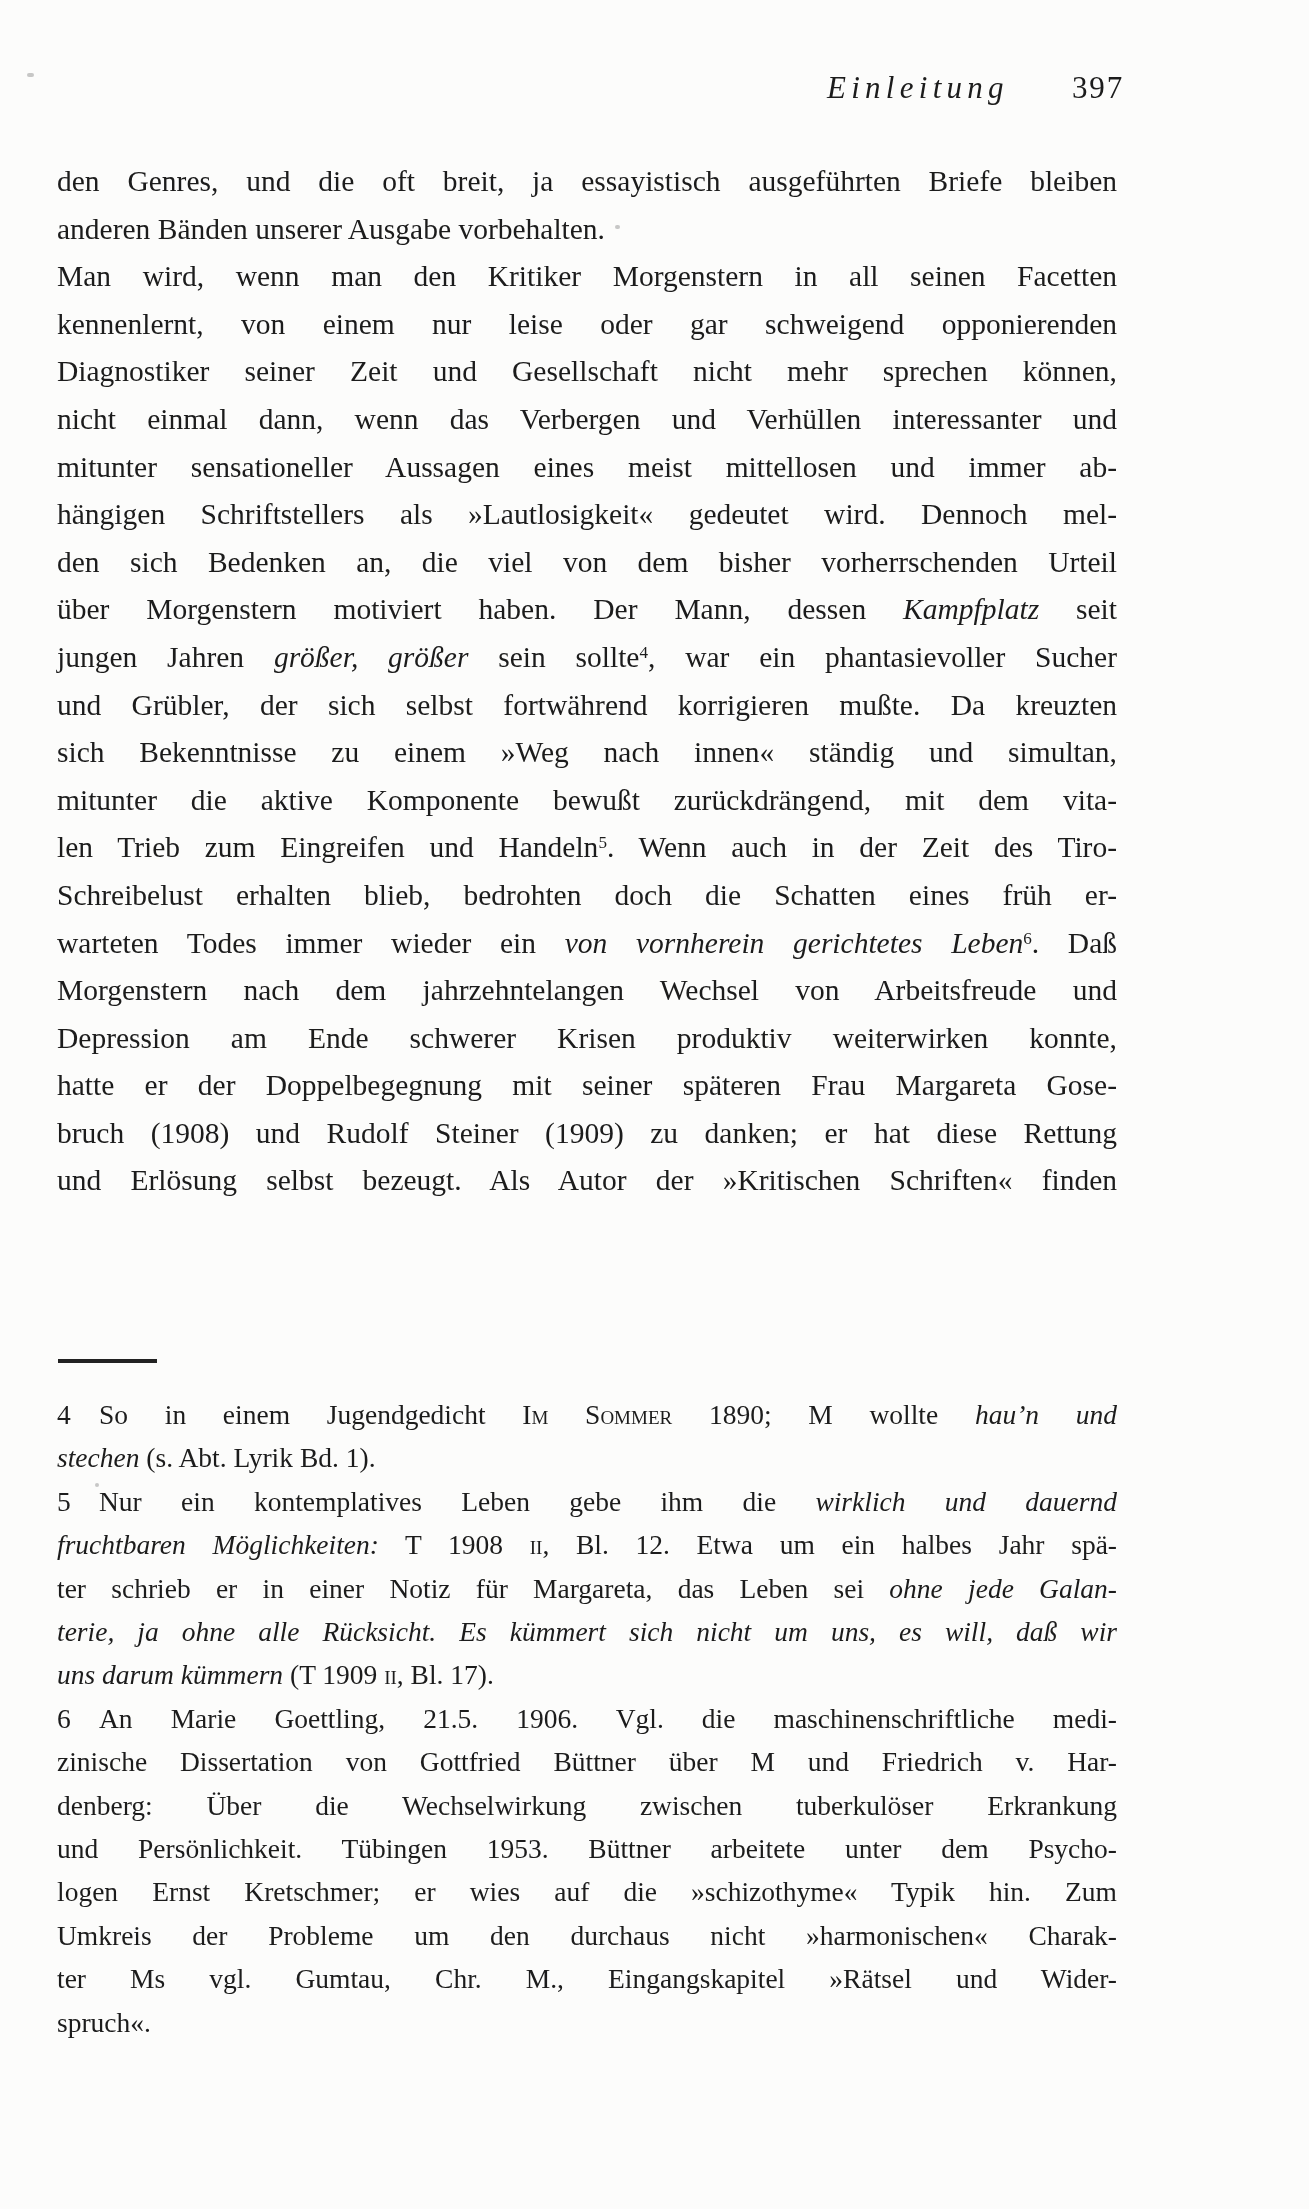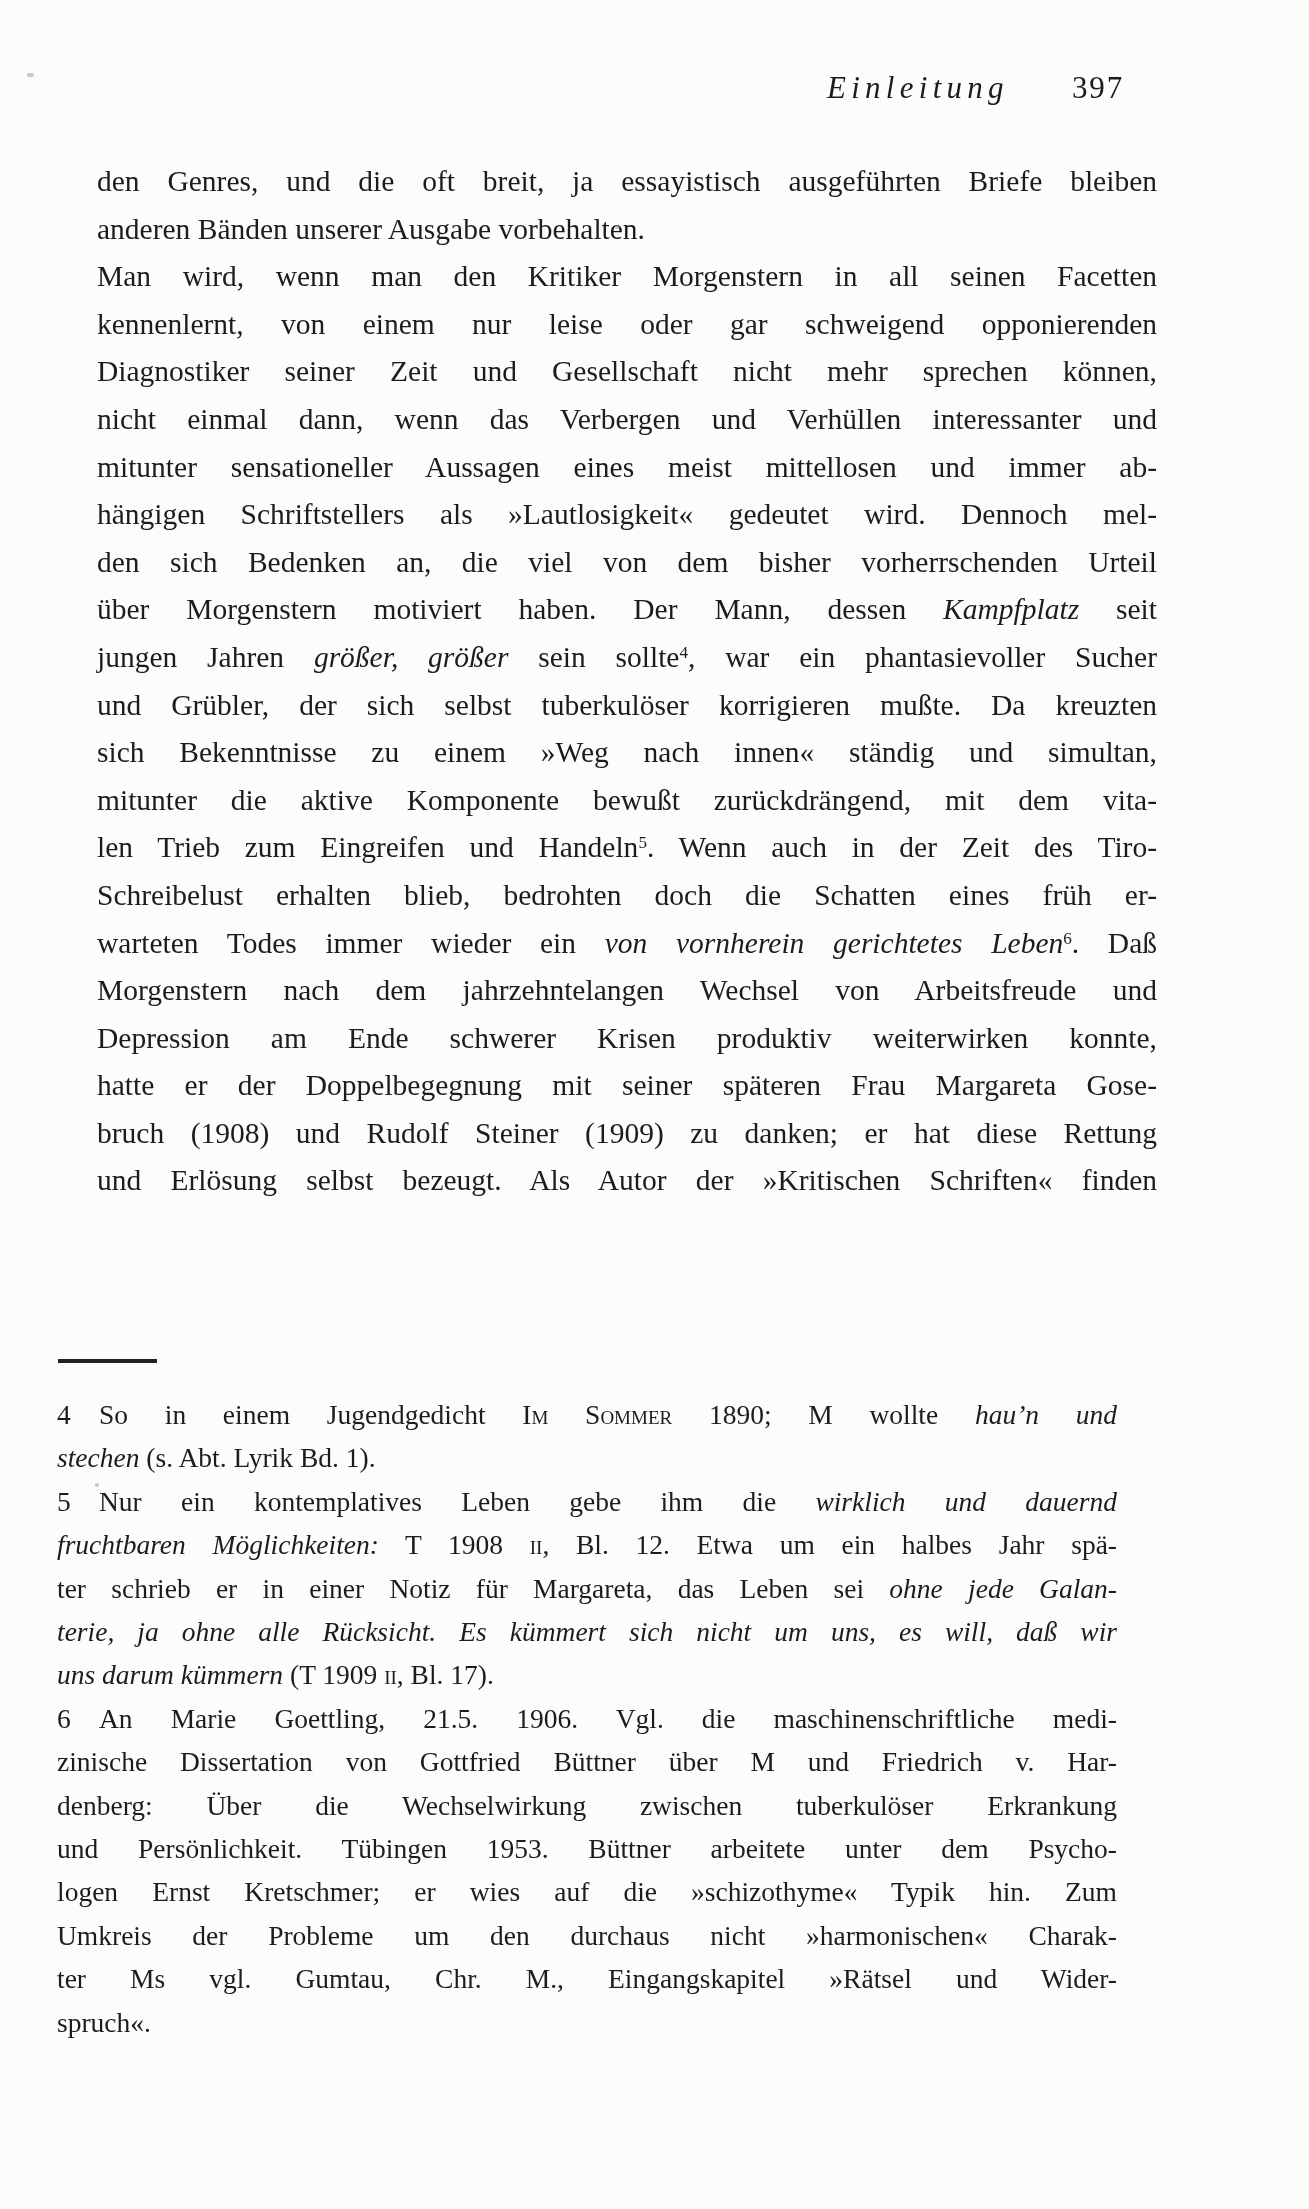--- a/index.html
+++ b/index.html
@@ -20,21 +20,21 @@
   }
   .rh-page{
     position:absolute;left:1072px;top:70px;
     font-size:31px;letter-spacing:0.06em;
     white-space:nowrap;
     font-family:Liberation Serif, serif;
   }
   
   .body-block{
     position:absolute;left:57px;top:158px;width:1060px;
-    font-size:29.5px;line-height:47.6px;margin-left:40px;
+    font-size:29.5px;line-height:47.6px;
   }
   .fn-block{
     position:absolute;left:57px;top:1377px;width:1060px;
     font-size:27.5px;line-height:43.4px;margin-top:16px;
   }
   .tline{
     text-align:justify;
     text-align-last:justify;
   }
   .tline.endline{text-align-last:left;}
@@ -70,21 +70,21 @@
       <div class="tline endline"><span>anderen Bänden unserer Ausgabe vorbehalten.</span></div>
       <div class="tline"><span>Man wird, wenn man den Kritiker Morgenstern in all seinen Facetten</span></div>
       <div class="tline"><span>kennenlernt, von einem nur leise oder gar schweigend opponierenden</span></div>
       <div class="tline"><span>Diagnostiker seiner Zeit und Gesellschaft nicht mehr sprechen können,</span></div>
       <div class="tline"><span>nicht einmal dann, wenn das Verbergen und Verhüllen interessanter und</span></div>
       <div class="tline"><span>mitunter sensationeller Aussagen eines meist mittellosen und immer ab-</span></div>
       <div class="tline"><span>hängigen Schriftstellers als »Lautlosigkeit« gedeutet wird. Dennoch mel-</span></div>
       <div class="tline"><span>den sich Bedenken an, die viel von dem bisher vorherrschenden Urteil</span></div>
       <div class="tline"><span>über Morgenstern motiviert haben. Der Mann, dessen </span><span class="it">Kampfplatz</span><span> seit</span></div>
       <div class="tline"><span>jungen Jahren </span><span class="it">größer, größer</span><span> sein sollte</span><sup>4</sup><span>, war ein phantasievoller Sucher</span></div>
-      <div class="tline"><span>und Grübler, der sich selbst tuberkulöser korrigieren mußte. Da kreuzten</span></div>
+      <div class="tline"><span>und Grübler, der sich selbst fortwährend korrigieren mußte. Da kreuzten</span></div>
       <div class="tline"><span>sich Bekenntnisse zu einem »Weg nach innen« ständig und simultan,</span></div>
       <div class="tline"><span>mitunter die aktive Komponente bewußt zurückdrängend, mit dem vita-</span></div>
       <div class="tline"><span>len Trieb zum Eingreifen und Handeln</span><sup>5</sup><span>. Wenn auch in der Zeit des Tiro-</span></div>
       <div class="tline"><span>Schreibelust erhalten blieb, bedrohten doch die Schatten eines früh er-</span></div>
       <div class="tline"><span>warteten Todes immer wieder ein </span><span class="it">von vornherein gerichtetes Leben</span><sup>6</sup><span>. Daß</span></div>
       <div class="tline"><span>Morgenstern nach dem jahrzehntelangen Wechsel von Arbeitsfreude und</span></div>
       <div class="tline"><span>Depression am Ende schwerer Krisen produktiv weiterwirken konnte,</span></div>
       <div class="tline"><span>hatte er der Doppelbegegnung mit seiner späteren Frau Margareta Gose-</span></div>
       <div class="tline"><span>bruch (1908) und Rudolf Steiner (1909) zu danken; er hat diese Rettung</span></div>
       <div class="tline"><span>und Erlösung selbst bezeugt. Als Autor der »Kritischen Schriften« finden</span></div>

